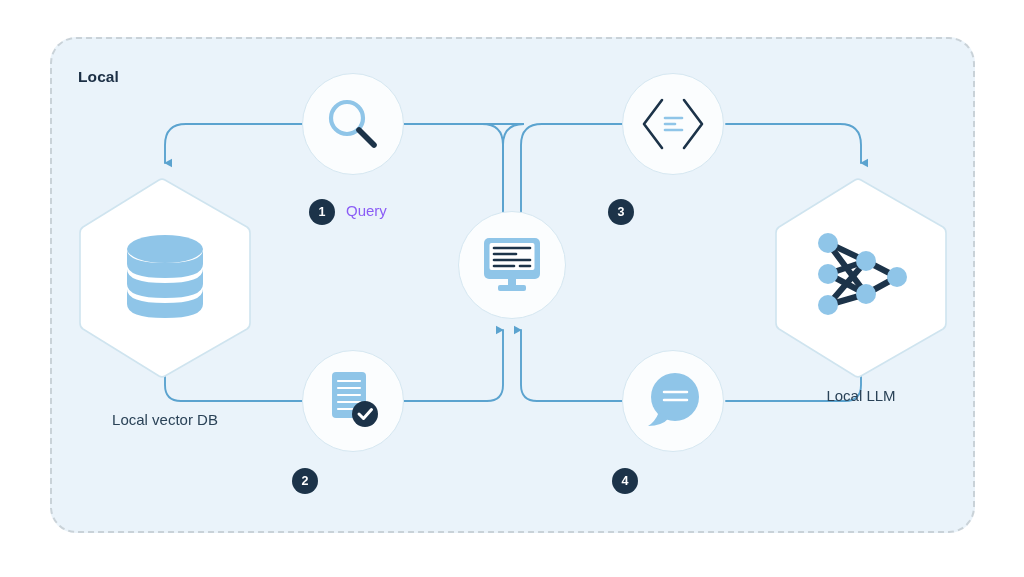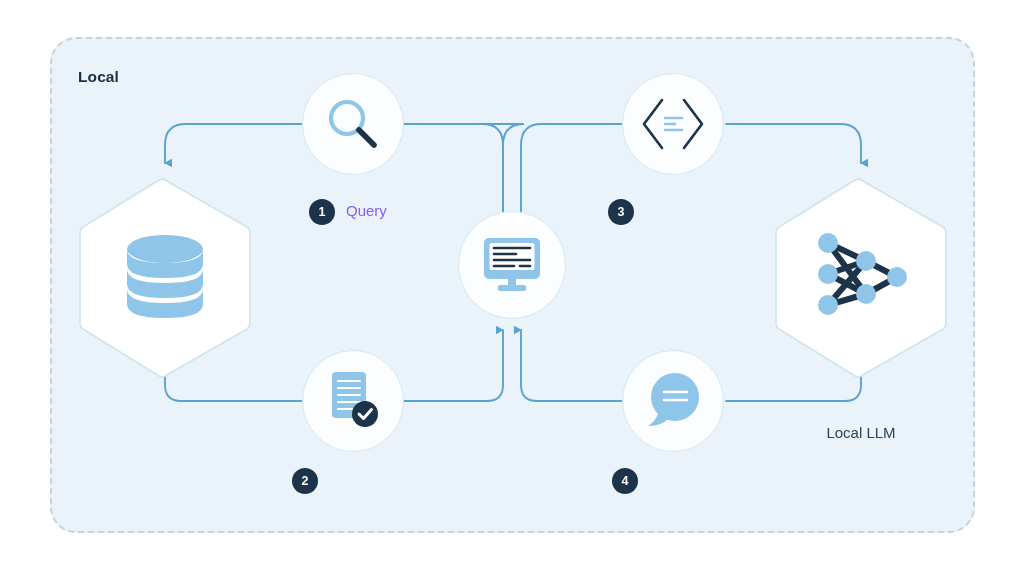--- a/index.html
+++ b/index.html
@@ -149,20 +149,21 @@
     <svg width="176" height="202" viewBox="0 0 176 202">
       <path d="M88 3 L170 50 Q173 52 173 56 L173 146 Q173 150 170 152 L88 199 Q85 200.7 82 199 L6 152 Q3 150 3 146 L3 56 Q3 52 6 50 L82 3 Q85 1.3 88 3 Z" fill="#ffffff" stroke="#cfe4ef" stroke-width="1.6" stroke-linejoin="round"></path>
       <g fill="#8fc5e8">
         <ellipse cx="88" cy="72" rx="38" ry="14"></ellipse>
         <path d="M50 72 L50 87 Q50 101 88 101 Q126 101 126 87 L126 72 Q126 86 88 86 Q50 86 50 72 Z"></path>
         <path d="M50 92 L50 107 Q50 121 88 121 Q126 121 126 107 L126 92 Q126 106 88 106 Q50 106 50 92 Z"></path>
         <path d="M50 112 L50 127 Q50 141 88 141 Q126 141 126 127 L126 112 Q126 126 88 126 Q50 126 50 112 Z"></path>
       </g>
     </svg>
   </div>
+  <div class="node-caption" style="left:77px; top:411px; width:176px;">Local vector DB</div>
 
   <div class="hex-node" style="left:773px; top:177px;">
     <svg width="176" height="202" viewBox="0 0 176 202">
       <path d="M88 3 L170 50 Q173 52 173 56 L173 146 Q173 150 170 152 L88 199 Q85 200.7 82 199 L6 152 Q3 150 3 146 L3 56 Q3 52 6 50 L82 3 Q85 1.3 88 3 Z" fill="#ffffff" stroke="#cfe4ef" stroke-width="1.6" stroke-linejoin="round"></path>
       <g>
         <g stroke="#1c3349" stroke-width="6" stroke-linecap="round" fill="none">
           <line x1="55" y1="66" x2="93" y2="84"></line>
           <line x1="55" y1="66" x2="93" y2="117"></line>
           <line x1="55" y1="97" x2="93" y2="84"></line>
           <line x1="55" y1="97" x2="93" y2="117"></line>
@@ -175,21 +176,21 @@
           <circle cx="55" cy="66" r="10"></circle>
           <circle cx="55" cy="97" r="10"></circle>
           <circle cx="55" cy="128" r="10"></circle>
           <circle cx="93" cy="84" r="10"></circle>
           <circle cx="93" cy="117" r="10"></circle>
           <circle cx="124" cy="100" r="10"></circle>
         </g>
       </g>
     </svg>
   </div>
-  <div class="node-caption" style="left:773px; top:424px; width:176px;">Local LLM</div>
+  <div class="node-caption" style="left:773px; top:387px; width:176px;">Local LLM</div>
 
   <div class="circle-node circle-center" style="left:458px; top:211px;">
     <svg width="62" height="58" viewBox="0 0 62 58">
       <rect x="3" y="2" width="56" height="41" rx="5" fill="#8fc5e8"></rect>
       <rect x="8.5" y="7" width="45" height="27" rx="2" fill="#ffffff"></rect>
       <g stroke="#1c3349" stroke-width="2.6" stroke-linecap="round">
         <line x1="13" y1="12" x2="49" y2="12"></line>
         <line x1="13" y1="18" x2="35" y2="18"></line>
         <line x1="13" y1="24" x2="49" y2="24"></line>
         <line x1="13" y1="30" x2="33" y2="30"></line>

